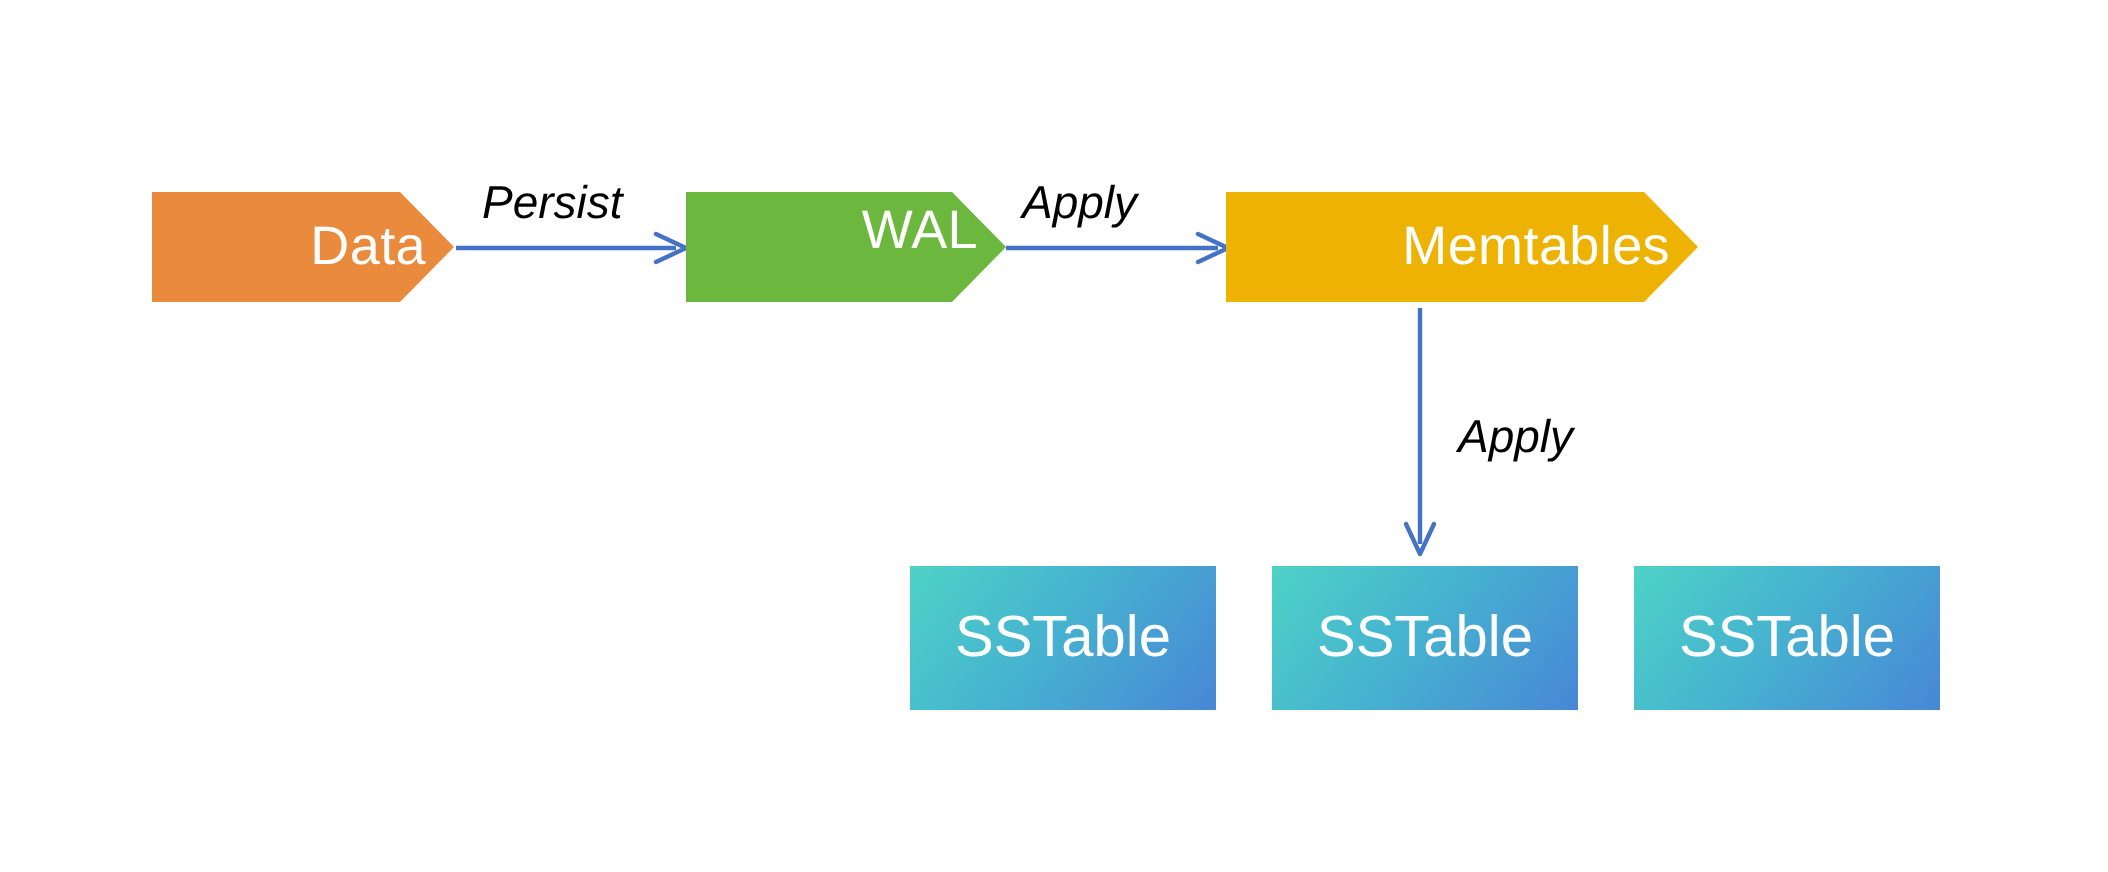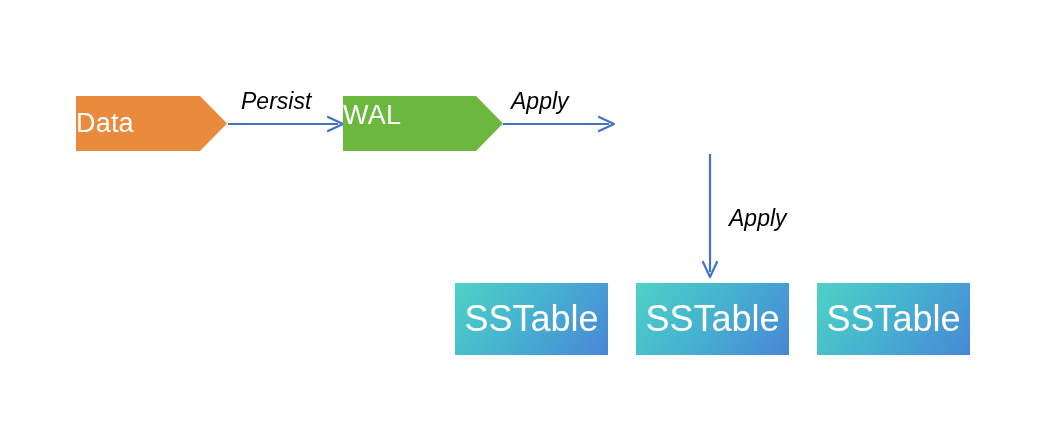--- a/index.html
+++ b/index.html
@@ -31,21 +31,21 @@
     font-size: 27px;
     font-weight: 400;
     letter-spacing: 0.2px;
     white-space: nowrap;
     line-height: 1;
   }
   .pentagon .pentagon-label {
     position: relative;
     z-index: 2;
     width: 100%;
-    text-align: left;
+    text-align: right;
     padding-right: 14px;
   }
   .pentagon .pentagon-body {
     position: absolute;
     inset: 0;
     z-index: 1;
   }
 
   #shape-data { left: 76px; top: 96px; width: 151px; height: 55px; }
   #shape-wal { left: 343px; top: 96px; width: 160px; height: 38px; }
@@ -54,21 +54,21 @@
   
   .sstable-box {
     position: absolute;
     width: 153px;
     height: 72px;
     top: 283px;
     display: flex;
     align-items: center;
     justify-content: center;
     color: #ffffff;
-    font-size: 36px;
+    font-size: 29px;
     font-weight: 400;
     line-height: 1;
     white-space: nowrap;
     background: linear-gradient(128deg, #4ed2c6 0%, #46b6cf 42%, #4887d6 100%);
   }
   #sstable-1 { left: 455px; }
   #sstable-2 { left: 636px; }
   #sstable-3 { left: 817px; }
 
   
@@ -121,20 +121,26 @@
   </div>
 
   <div class="connector" id="connector-apply">
     <svg width="124" height="32" viewBox="0 0 124 32">
       <line x1="6" y1="16" x2="112" y2="16" stroke="#4472c4" stroke-width="2.2"></line>
       <polyline points="102,9 117,16 102,23" fill="none" stroke="#4472c4" stroke-width="2.2" stroke-linecap="round" stroke-linejoin="round"></polyline>
     </svg>
   </div>
   <div class="edge-label" id="label-apply">Apply</div>
 
+  <div class="pentagon" id="shape-memtables">
+    <svg class="pentagon-body" viewBox="0 0 236 55" preserveAspectRatio="none">
+      <polygon points="0,0 209,0 236,27.5 209,55 0,55" fill="#eeb302"></polygon>
+    </svg>
+    <span class="pentagon-label">Memtables</span>
+  </div>
 
   <div class="connector" id="connector-flush">
     <svg width="42" height="136" viewBox="0 0 42 136">
       <line x1="20" y1="6" x2="20" y2="124" stroke="#4472c4" stroke-width="2.2"></line>
       <polyline points="13,114 20,129 27,114" fill="none" stroke="#4472c4" stroke-width="2.2" stroke-linecap="round" stroke-linejoin="round"></polyline>
     </svg>
   </div>
   <div class="edge-label" id="label-flush">Apply</div>
 
   <div class="sstable-box" id="sstable-1">

